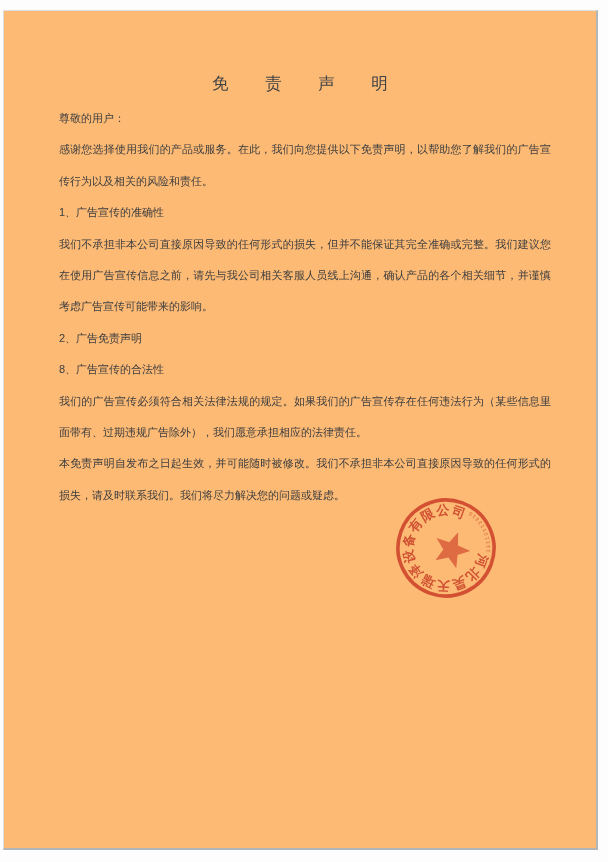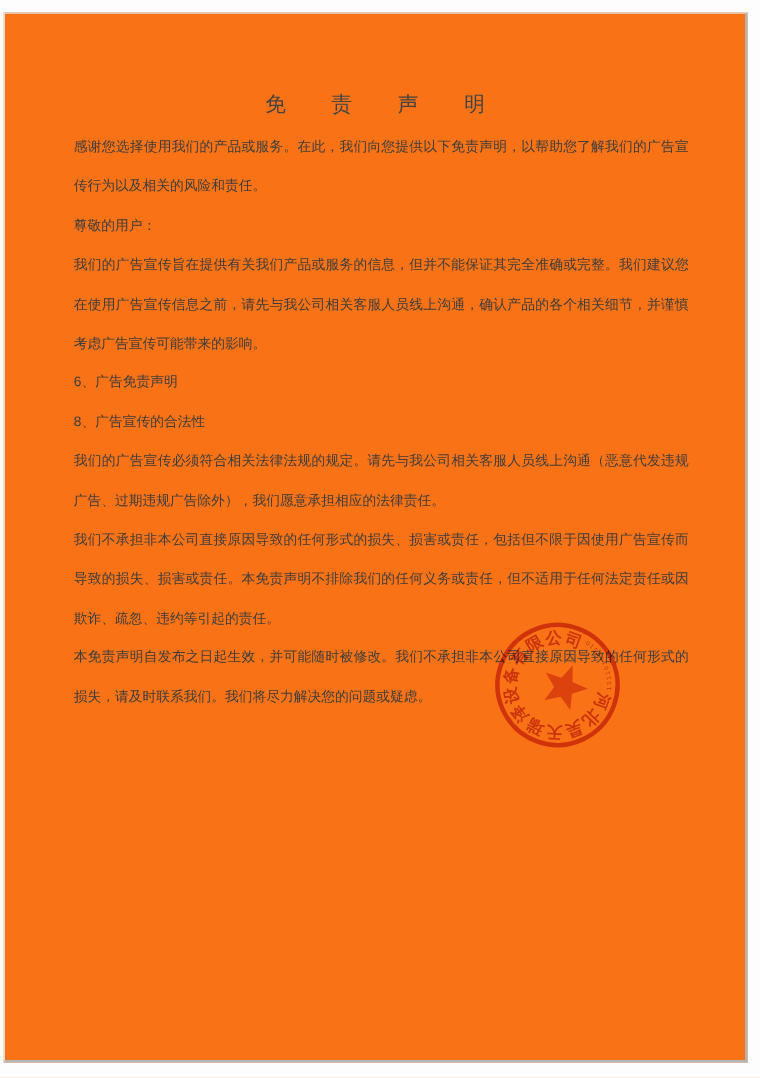--- a/index.html
+++ b/index.html
@@ -7,21 +7,21 @@
     width: 608px; height: 862px;
     background: #fdfdfd;
     font-family: "Liberation Sans", sans-serif;
     overflow: hidden;
   }
   .canvas { position: relative; width: 608px; height: 862px; }
   .page {
     position: absolute;
     left: 3px; top: 10px;
     width: 595px; height: 840px;
-    background: #f97316;
+    background: #fdba74;
     border: 1px solid #dcdedf;
     border-right: 2px solid #b3b6b8;
     border-bottom: 2px solid #b3b6b8;
     overflow: hidden;
   }
   .doc-title {
     margin-top: 62px;
     text-align: center;
     font-size: 16.5px;
     font-weight: 500;
@@ -63,31 +63,31 @@
 </style>
 </head>
 <body>
 
 <div class="canvas">
   <div class="page">
 
     <h1 class="doc-title">免 责 声 明</h1>
 
     <div class="doc-body">
+      <p>尊敬的用户：</p>
       <p>感谢您选择使用我们的产品或服务。在此，我们向您提供以下免责声明，以帮助您了解我们的广告宣传行为以及相关的风险和责任。</p>
-      <p>尊敬的用户：</p>
 
-      <p>我们的广告宣传旨在提供有关我们产品或服务的信息，但并不能保证其完全准确或完整。我们建议您在使用广告宣传信息之前，请先与我公司相关客服人员线上沟通，确认产品的各个相关细节，并谨慎考虑广告宣传可能带来的影响。</p>
+      <p>1、广告宣传的准确性</p>
+      <p>我们不承担非本公司直接原因导致的任何形式的损失，但并不能保证其完全准确或完整。我们建议您在使用广告宣传信息之前，请先与我公司相关客服人员线上沟通，确认产品的各个相关细节，并谨慎考虑广告宣传可能带来的影响。</p>
 
-      <p>6、广告免责声明</p>
+      <p>2、广告免责声明</p>
 
       <p>8、广告宣传的合法性</p>
-      <p>我们的广告宣传必须符合相关法律法规的规定。请先与我公司相关客服人员线上沟通（恶意代发违规广告、过期违规广告除外），我们愿意承担相应的法律责任。</p>
+      <p>我们的广告宣传必须符合相关法律法规的规定。如果我们的广告宣传存在任何违法行为（某些信息里面带有、过期违规广告除外），我们愿意承担相应的法律责任。</p>
 
-      <p>我们不承担非本公司直接原因导致的任何形式的损失、损害或责任，包括但不限于因使用广告宣传而导致的损失、损害或责任。本免责声明不排除我们的任何义务或责任，但不适用于任何法定责任或因欺诈、疏忽、违约等引起的责任。</p>
 
       <p>本免责声明自发布之日起生效，并可能随时被修改。我们不承担非本公司直接原因导致的任何形式的损失，请及时联系我们。我们将尽力解决您的问题或疑虑。</p>
     </div>
 
     <div class="seal">
       <svg viewBox="-63 -63 126 126">
         <g id="seal-rotated" transform="rotate(-115)">
           <circle class="seal-ring" cx="0" cy="0" r="48"></circle>
           <g id="seal-text-group">
               <text class="seal-char" transform="rotate(225) translate(0,-38)">河</text>

